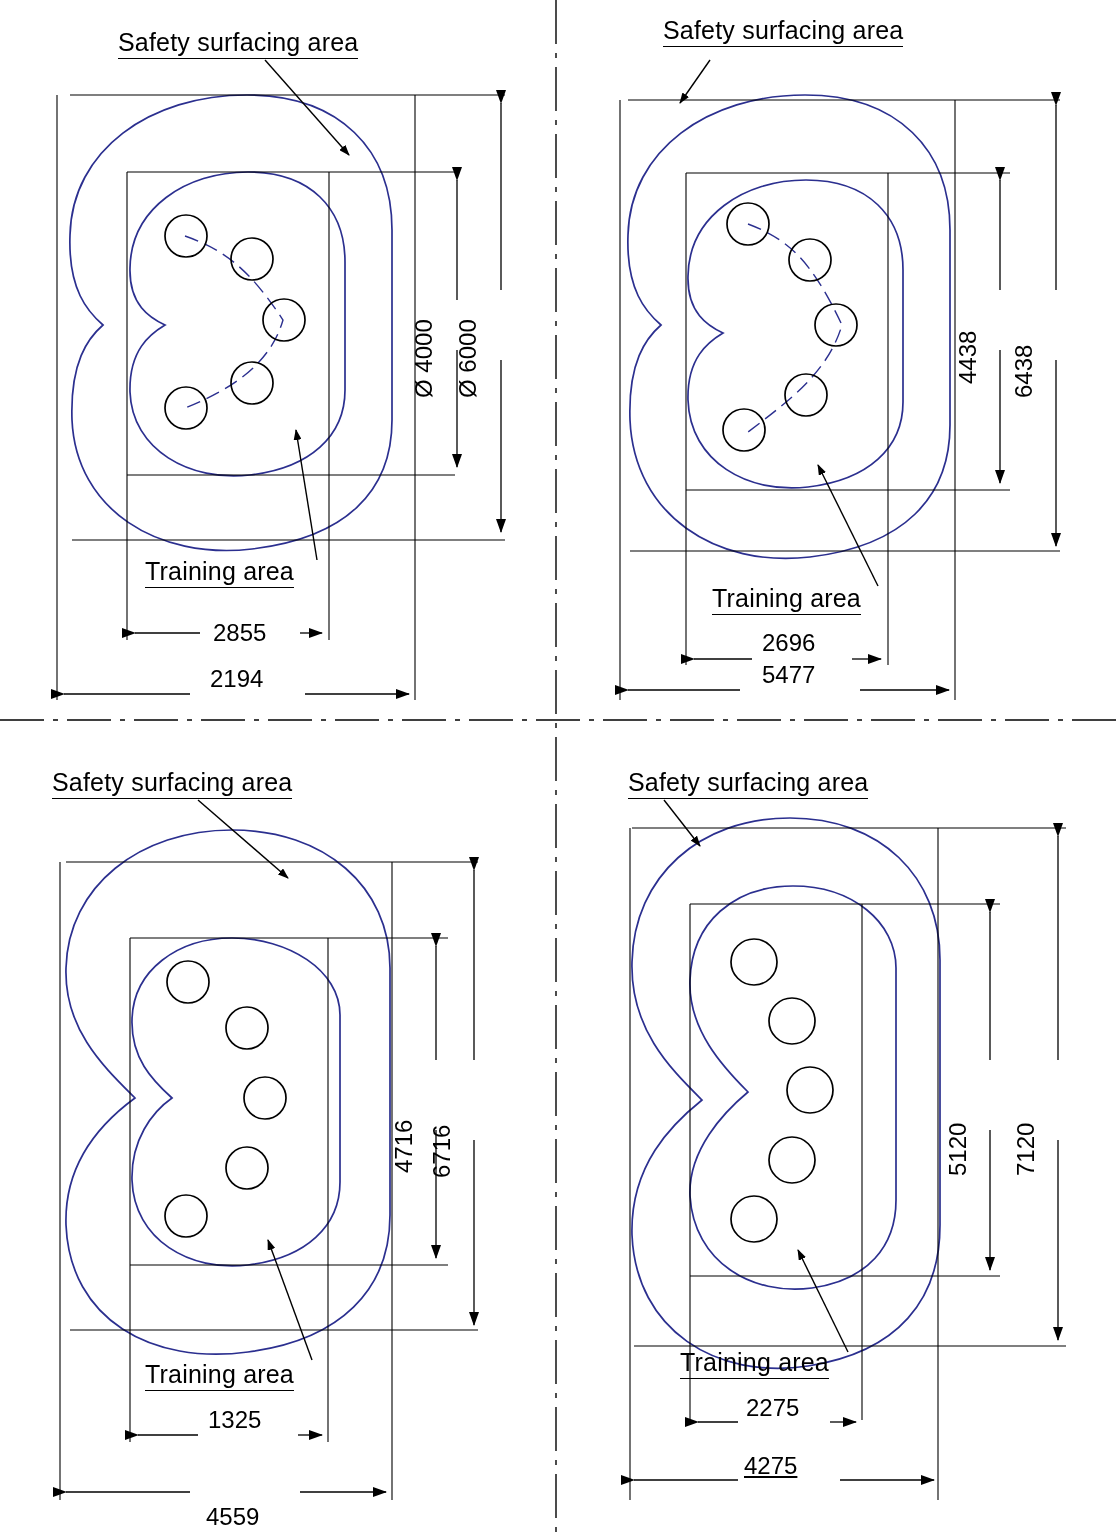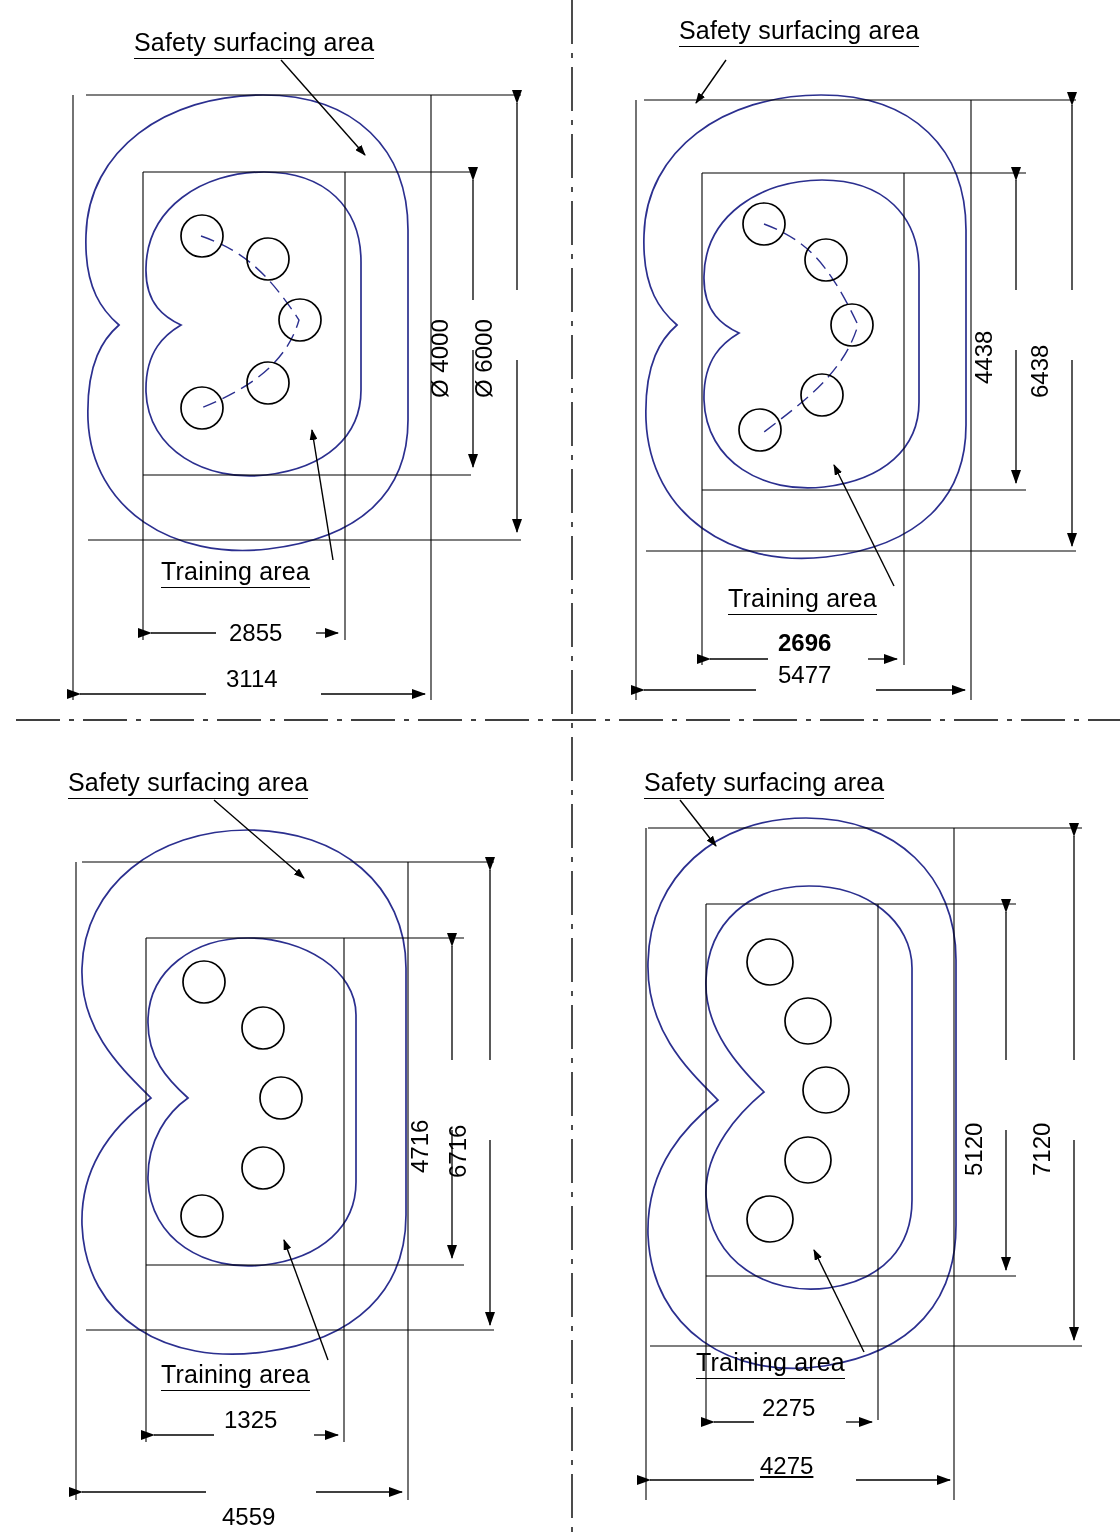--- a/index.html
+++ b/index.html
@@ -10,21 +10,21 @@
   body {
     width: 1120px;
     height: 1536px;
     font-family: "Liberation Sans", sans-serif;
     color: #000;
     position: relative;
     overflow: hidden;
   }
   #sheet {
     position: absolute;
-    left: 16px; top: 0;
+    left: 0; top: 0;
     width: 900px;
     height: 1536px;
   }
   svg.draw {
     position: absolute;
     left: 0; top: 0;
     width: 1120px;
     height: 1536px;
   }
   .lbl {
@@ -336,31 +336,31 @@
   <div class="lbl under" style="left:118px; top:28px;">Safety surfacing area</div>
 
   <div class="lbl under" style="left:145px; top:557px;">Training area</div>
 
   <div class="dim vert" style="left:438px; top:370px;">Ø 4000</div>
 
   <div class="dim vert" style="left:482px; top:370px;">Ø 6000</div>
 
   <div class="dim" style="left:213px; top:603px;margin-top:16px;">2855</div>
 
-  <div class="dim" style="left:210px; top:665px;">3114</div>
+  <div class="dim" style="left:210px; top:665px;">2194</div>
 
   <div class="lbl under" style="left:663px; top:16px;">Safety surfacing area</div>
 
   <div class="lbl under" style="left:712px; top:584px;">Training area</div>
 
   <div class="dim vert" style="left:982px; top:356px;">4438</div>
 
   <div class="dim vert" style="left:1038px; top:370px;">6438</div>
 
-  <div class="dim" style="left:762px; top:629px;font-weight:bold;">2696</div>
+  <div class="dim" style="left:762px; top:629px;">2696</div>
 
   <div class="dim" style="left:762px; top:661px;">5477</div>
 
   <div class="lbl under" style="left:52px; top:768px;">Safety surfacing area</div>
 
   <div class="lbl under" style="left:145px; top:1360px;">Training area</div>
 
   <div class="dim vert" style="left:418px; top:1145px;">4716</div>
 
   <div class="dim vert" style="left:456px; top:1150px;">6716</div>

